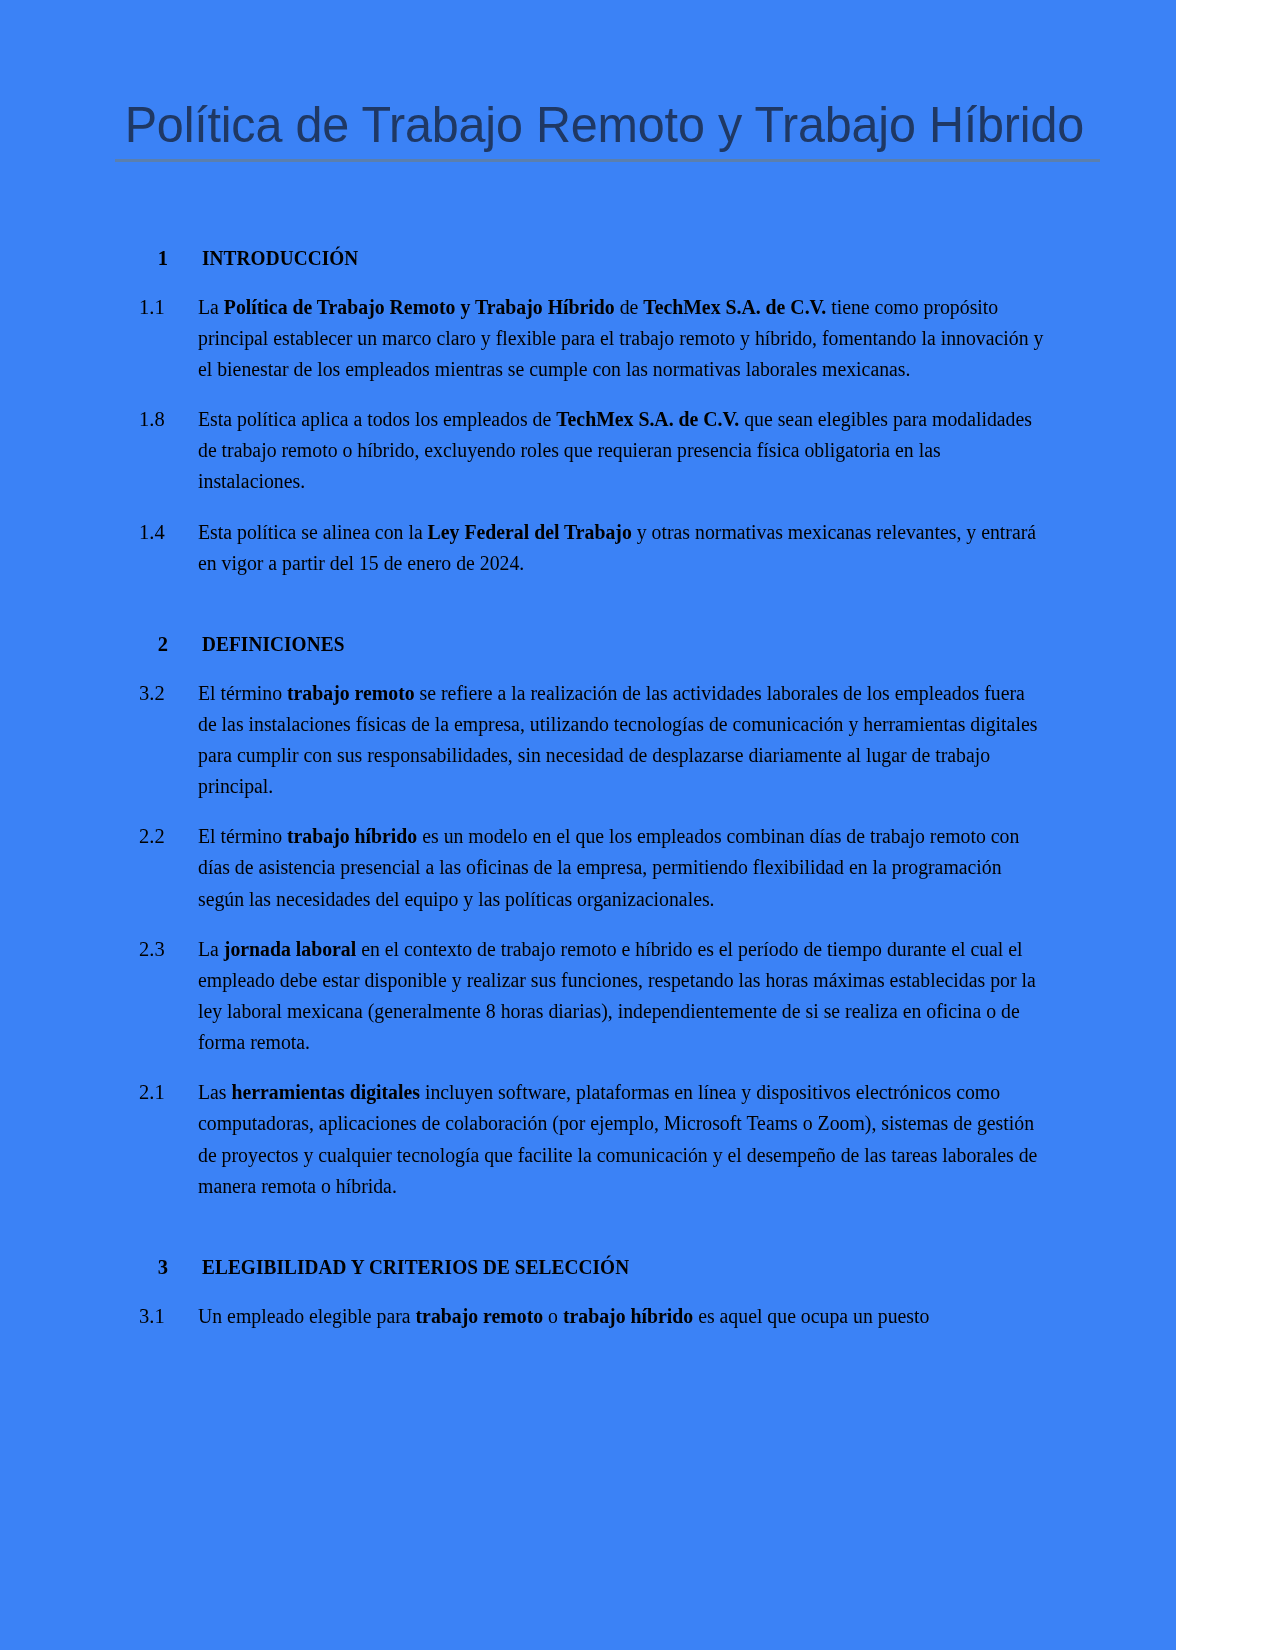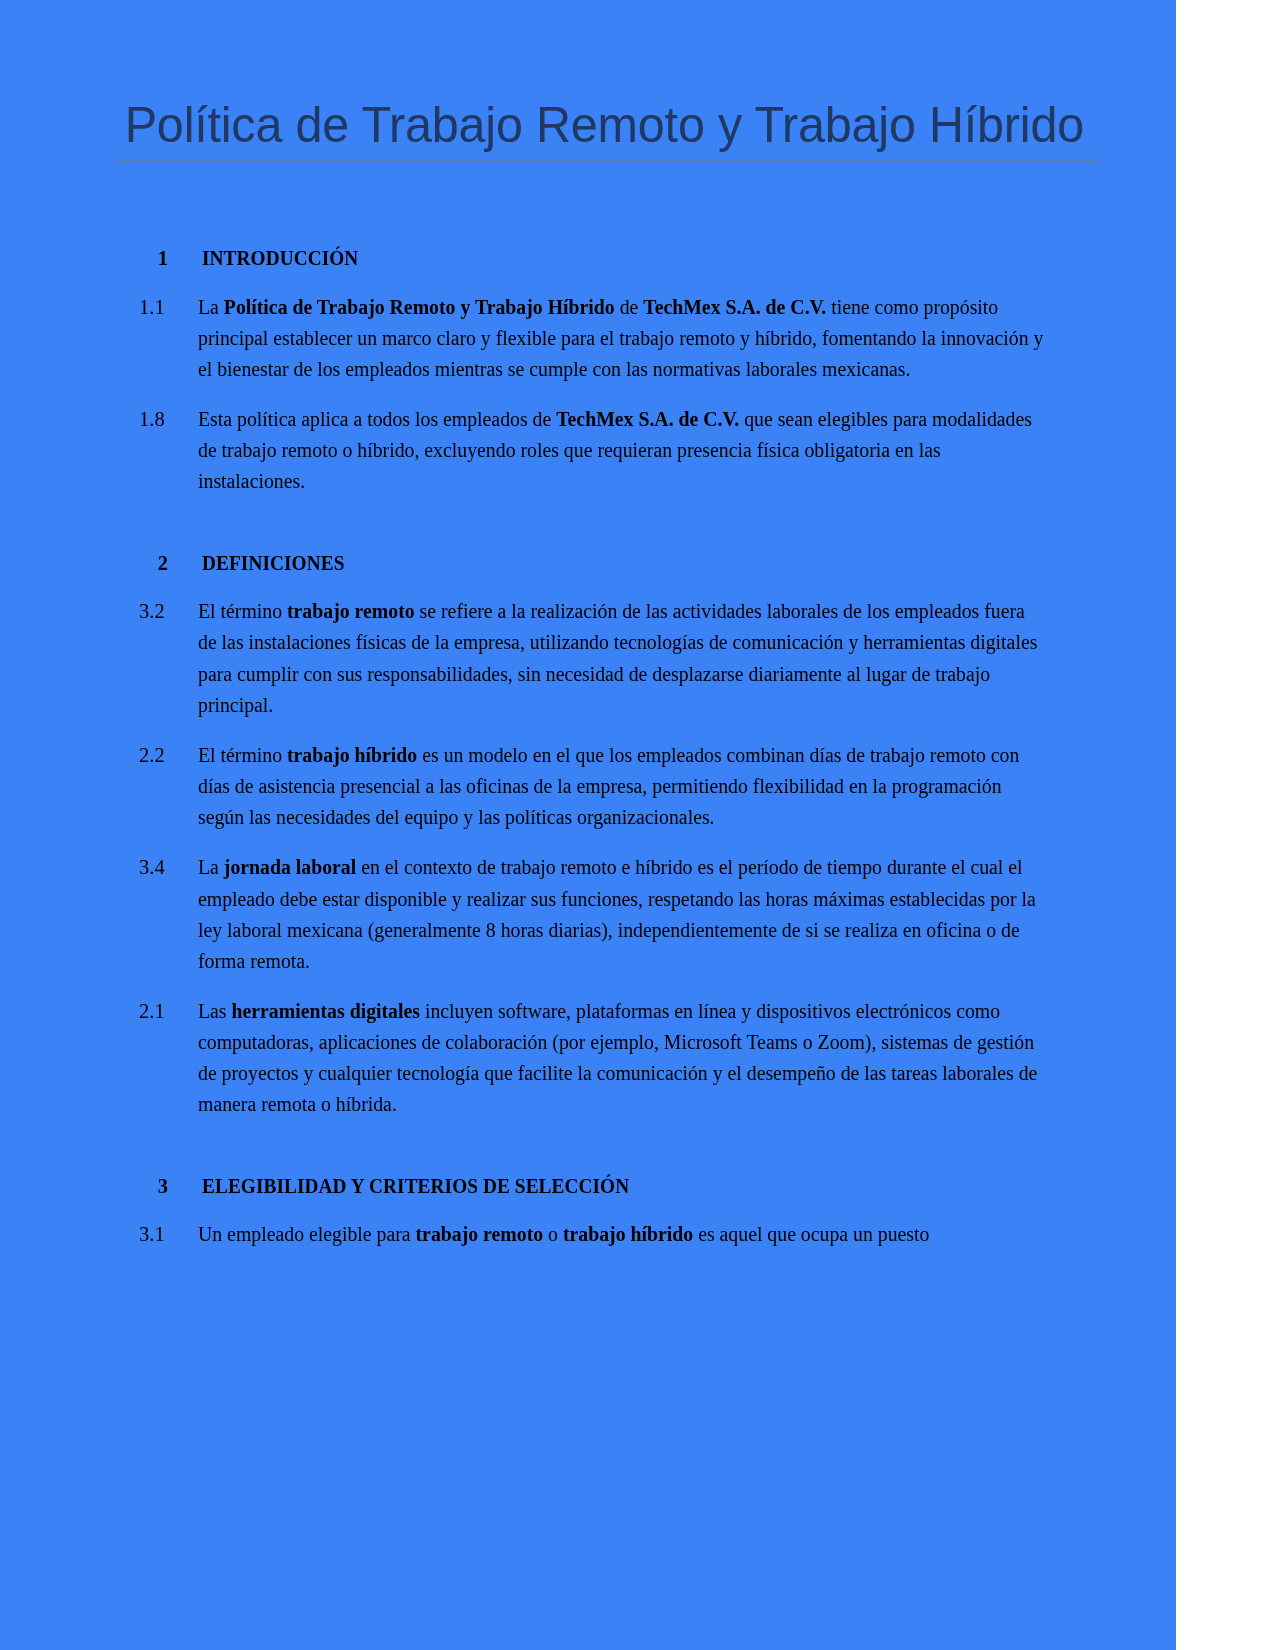--- a/index.html
+++ b/index.html
@@ -124,35 +124,39 @@
         <span class="htext">INTRODUCCIÓN</span>
       </div>
       <div class="clause">
         <span class="num">1.1</span>
         <span class="ctext"><span>La </span><b>Política de Trabajo Remoto y Trabajo Híbrido</b><span> de </span><b>TechMex S.A. de C.V.</b><span> tiene como propósito principal establecer un marco claro y flexible para el trabajo remoto y híbrido, fomentando la innovación y el bienestar de los empleados mientras se cumple con las normativas laborales mexicanas.</span></span>
       </div>
       <div class="clause">
         <span class="num">1.8</span>
         <span class="ctext"><span>Esta política aplica a todos los empleados de </span><b>TechMex S.A. de C.V.</b><span> que sean elegibles para modalidades de trabajo remoto o híbrido, excluyendo roles que requieran presencia física obligatoria en las instalaciones.</span></span>
       </div>
+      <div class="clause">
+        <span class="num">1.4</span>
+        <span class="ctext"><span>Esta política se alinea con la </span><b>Ley Federal del Trabajo</b><span> y otras normativas mexicanas relevantes, y entrará en vigor a partir del 15 de enero de 2024.</span></span>
+      </div>
       <div class="gap-lg"></div>
       <div class="sec-heading">
         <span class="num">2</span>
         <span class="htext">DEFINICIONES</span>
       </div>
       <div class="clause">
         <span class="num">3.2</span>
         <span class="ctext"><span>El término </span><b>trabajo remoto</b><span> se refiere a la realización de las actividades laborales de los empleados fuera de las instalaciones físicas de la empresa, utilizando tecnologías de comunicación y herramientas digitales para cumplir con sus responsabilidades, sin necesidad de desplazarse diariamente al lugar de trabajo principal.</span></span>
       </div>
       <div class="clause">
         <span class="num">2.2</span>
         <span class="ctext"><span>El término </span><b>trabajo híbrido</b><span> es un modelo en el que los empleados combinan días de trabajo remoto con días de asistencia presencial a las oficinas de la empresa, permitiendo flexibilidad en la programación según las necesidades del equipo y las políticas organizacionales.</span></span>
       </div>
       <div class="clause">
-        <span class="num">3.4</span>
+        <span class="num">2.3</span>
         <span class="ctext"><span>La </span><b>jornada laboral</b><span> en el contexto de trabajo remoto e híbrido es el período de tiempo durante el cual el empleado debe estar disponible y realizar sus funciones, respetando las horas máximas establecidas por la ley laboral mexicana (generalmente 8 horas diarias), independientemente de si se realiza en oficina o de forma remota.</span></span>
       </div>
       <div class="clause">
         <span class="num">2.1</span>
         <span class="ctext"><span>Las </span><b>herramientas digitales</b><span> incluyen software, plataformas en línea y dispositivos electrónicos como computadoras, aplicaciones de colaboración (por ejemplo, Microsoft Teams o Zoom), sistemas de gestión de proyectos y cualquier tecnología que facilite la comunicación y el desempeño de las tareas laborales de manera remota o híbrida.</span></span>
       </div>
       <div class="gap-lg"></div>
       <div class="sec-heading">
         <span class="num">3</span>
         <span class="htext">ELEGIBILIDAD Y CRITERIOS DE SELECCIÓN</span>

